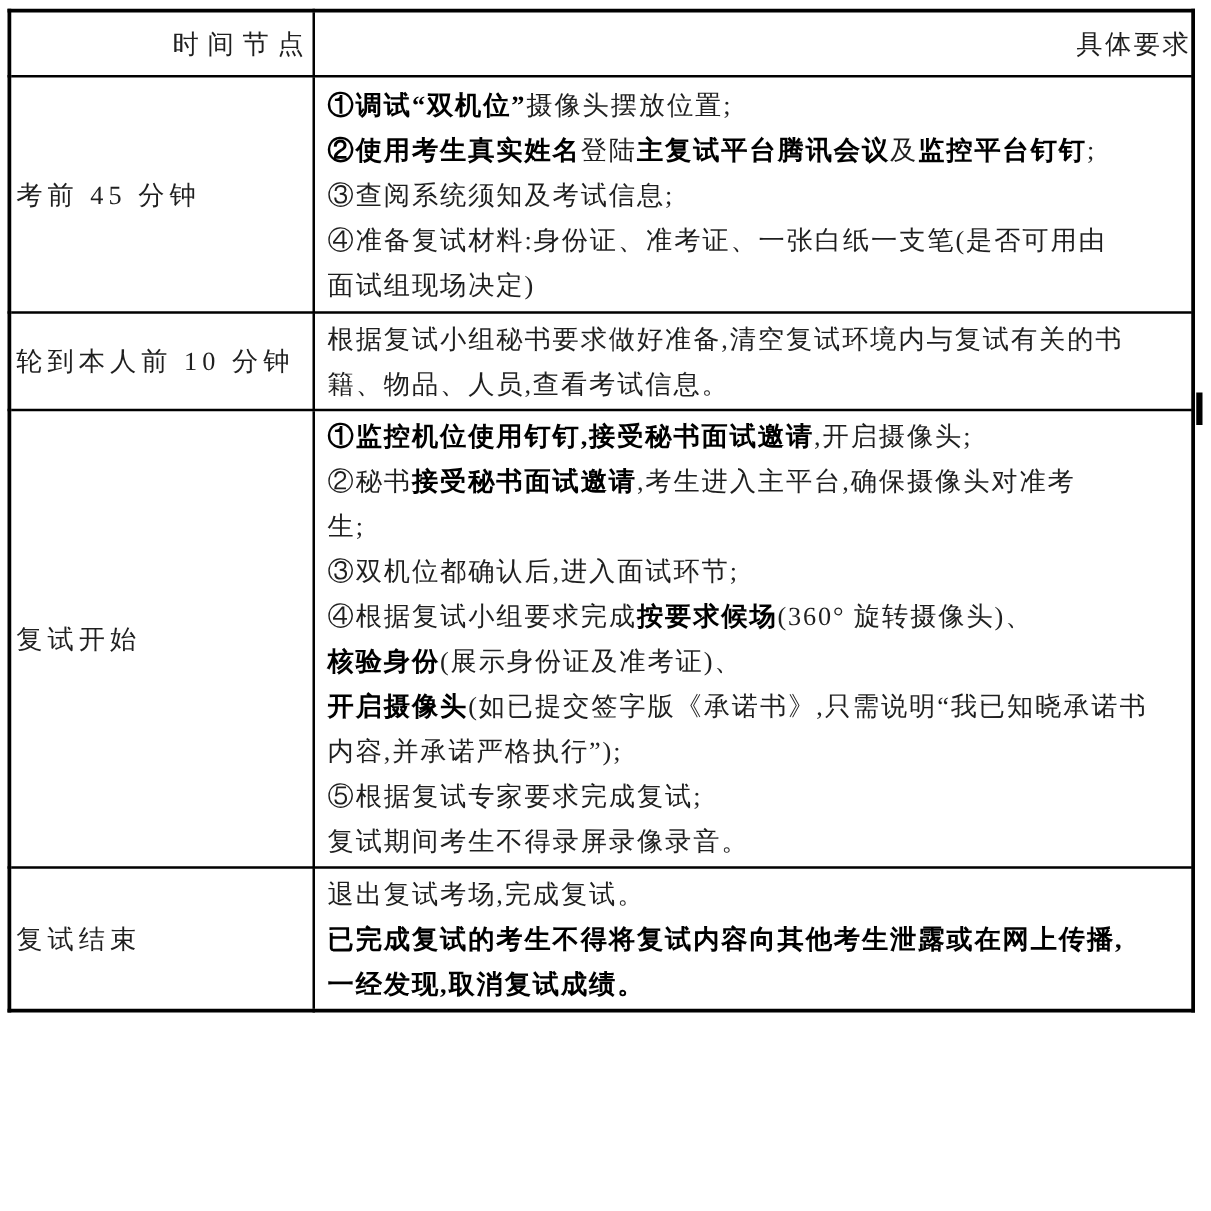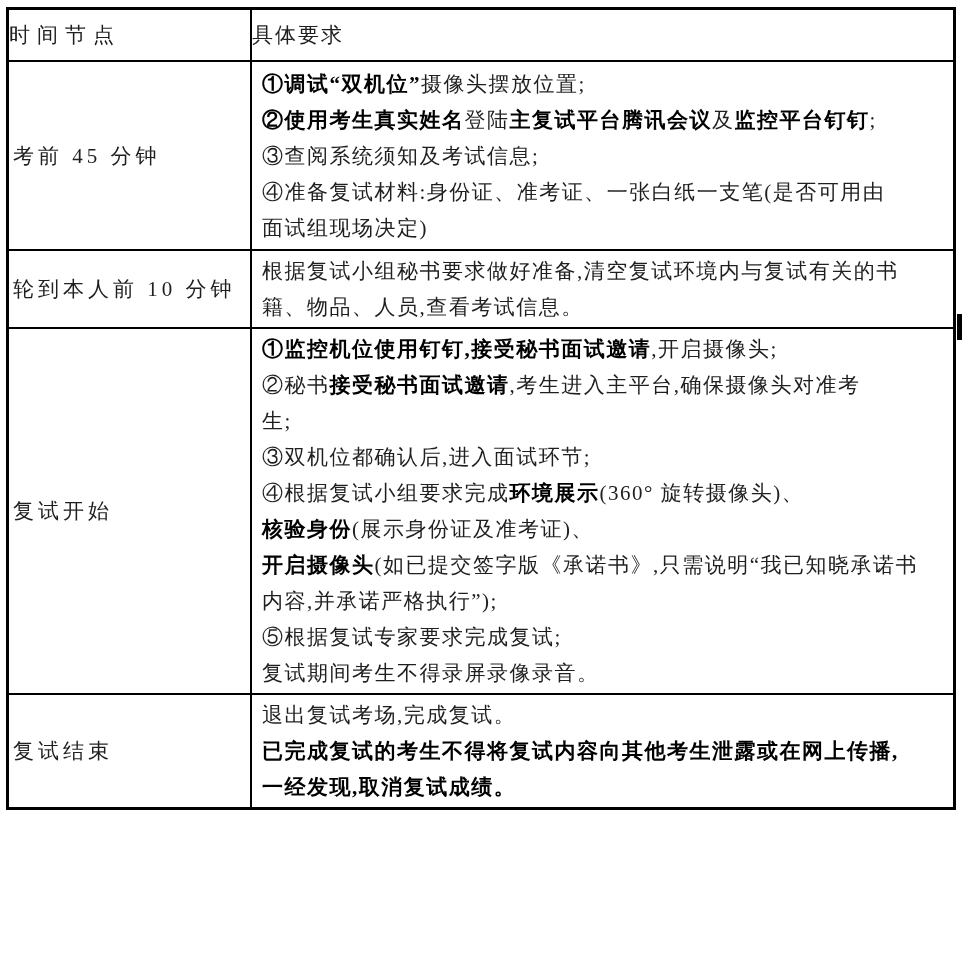--- a/index.html
+++ b/index.html
@@ -28,21 +28,21 @@
   }
   .req-table th, .req-table td {
     border: 2px solid #000000;
     vertical-align: middle;
   }
   .req-table th {
     font-weight: normal;
     font-size: 21px;
     color: #1f1f1f;
     height: 50px;
-    text-align: left;
+    text-align: right;
     padding: 0;
     margin-top: 8px;
   }
   th.time-col { width: 241px; letter-spacing: 7px; }
   th.req-col  { letter-spacing: 2px; }
   td.time-cell {
     text-align: left;
     font-size: 21px;
     color: #1f1f1f;
     letter-spacing: 4px;
@@ -107,21 +107,21 @@
             <p><span class="seg">籍、物品、人员,查看考试信息。</span></p>
           </td>
         </tr>
         <tr>
           <td class="time-cell">复试开始</td>
           <td class="req-cell">
             <p><span class="seg bold">①监控机位使用钉钉,接受秘书面试邀请</span><span class="seg">,开启摄像头;</span></p>
             <p><span class="seg">②秘书</span><span class="seg bold">接受秘书面试邀请</span><span class="seg">,考生进入主平台,确保摄像头对准考</span></p>
             <p><span class="seg">生;</span></p>
             <p><span class="seg">③双机位都确认后,进入面试环节;</span></p>
-            <p><span class="seg">④根据复试小组要求完成</span><span class="seg bold">环境展示</span><span class="seg">(360° 旋转摄像头)、</span></p>
+            <p><span class="seg">④根据复试小组要求完成</span><span class="seg bold">按要求候场</span><span class="seg">(360° 旋转摄像头)、</span></p>
             <p><span class="seg bold">核验身份</span><span class="seg">(展示身份证及准考证)、</span></p>
             <p><span class="seg bold">开启摄像头</span><span class="seg">(如已提交签字版《承诺书》,只需说明“我已知晓承诺书</span></p>
             <p><span class="seg">内容,并承诺严格执行”);</span></p>
             <p><span class="seg">⑤根据复试专家要求完成复试;</span></p>
             <p><span class="seg">复试期间考生不得录屏录像录音。</span></p>
           </td>
         </tr>
         <tr>
           <td class="time-cell">复试结束</td>
           <td class="req-cell">

